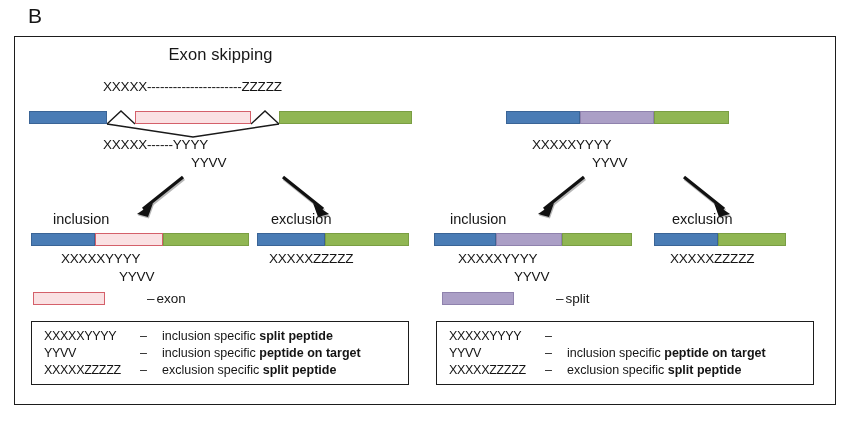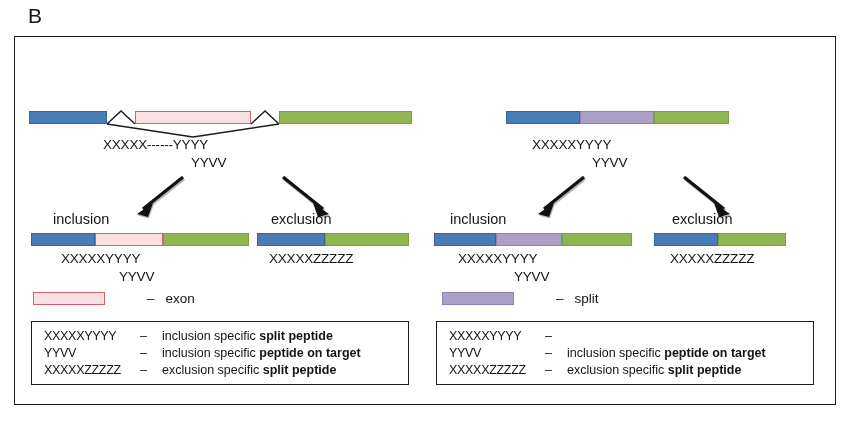--- a/index.html
+++ b/index.html
@@ -118,21 +118,21 @@
     width: 72px;
     height: 13px;
     box-sizing: border-box;
   }
   .key-dash {
     margin-left: 42px;
     font-size: 13.5px;
     color: #151515;
   }
   .key-text {
-    margin-left: 11px;
+    margin-left: 2px;
     font-size: 13.5px;
     color: #151515;
   }
 
   
   .legend-box {
     position: absolute;
     border: 1.5px solid #1d1d1d;
     box-sizing: border-box;
     background: #fff;
@@ -159,21 +159,23 @@
 </style>
 </head>
 <body>
 
 <div id="panel-label">B</div>
 
 <div id="figure-frame">
 
   <div class="panel" id="panel-exon-skipping">
 
-
+    <div class="panel-title">Exon skipping</div>
+
+    <div class="seq" style="left:88px; top:42px;">XXXXX----------------------ZZZZZ</div>
 
     <svg id="splice-diagram" viewBox="0 0 411 200" width="411" height="200">
 
       <path d="M 92,87 L 106,74 L 120,87" fill="none" stroke="#1a1a1a" stroke-width="1.4"></path>
       <path d="M 236,87 L 250,74 L 264,87" fill="none" stroke="#1a1a1a" stroke-width="1.4"></path>
 
       <path d="M 92,87 L 178,100 L 264,87" fill="none" stroke="#1a1a1a" stroke-width="1.4"></path>
     </svg>
 
     <div class="bar" style="left:14px; top:74px; width:78px;">

